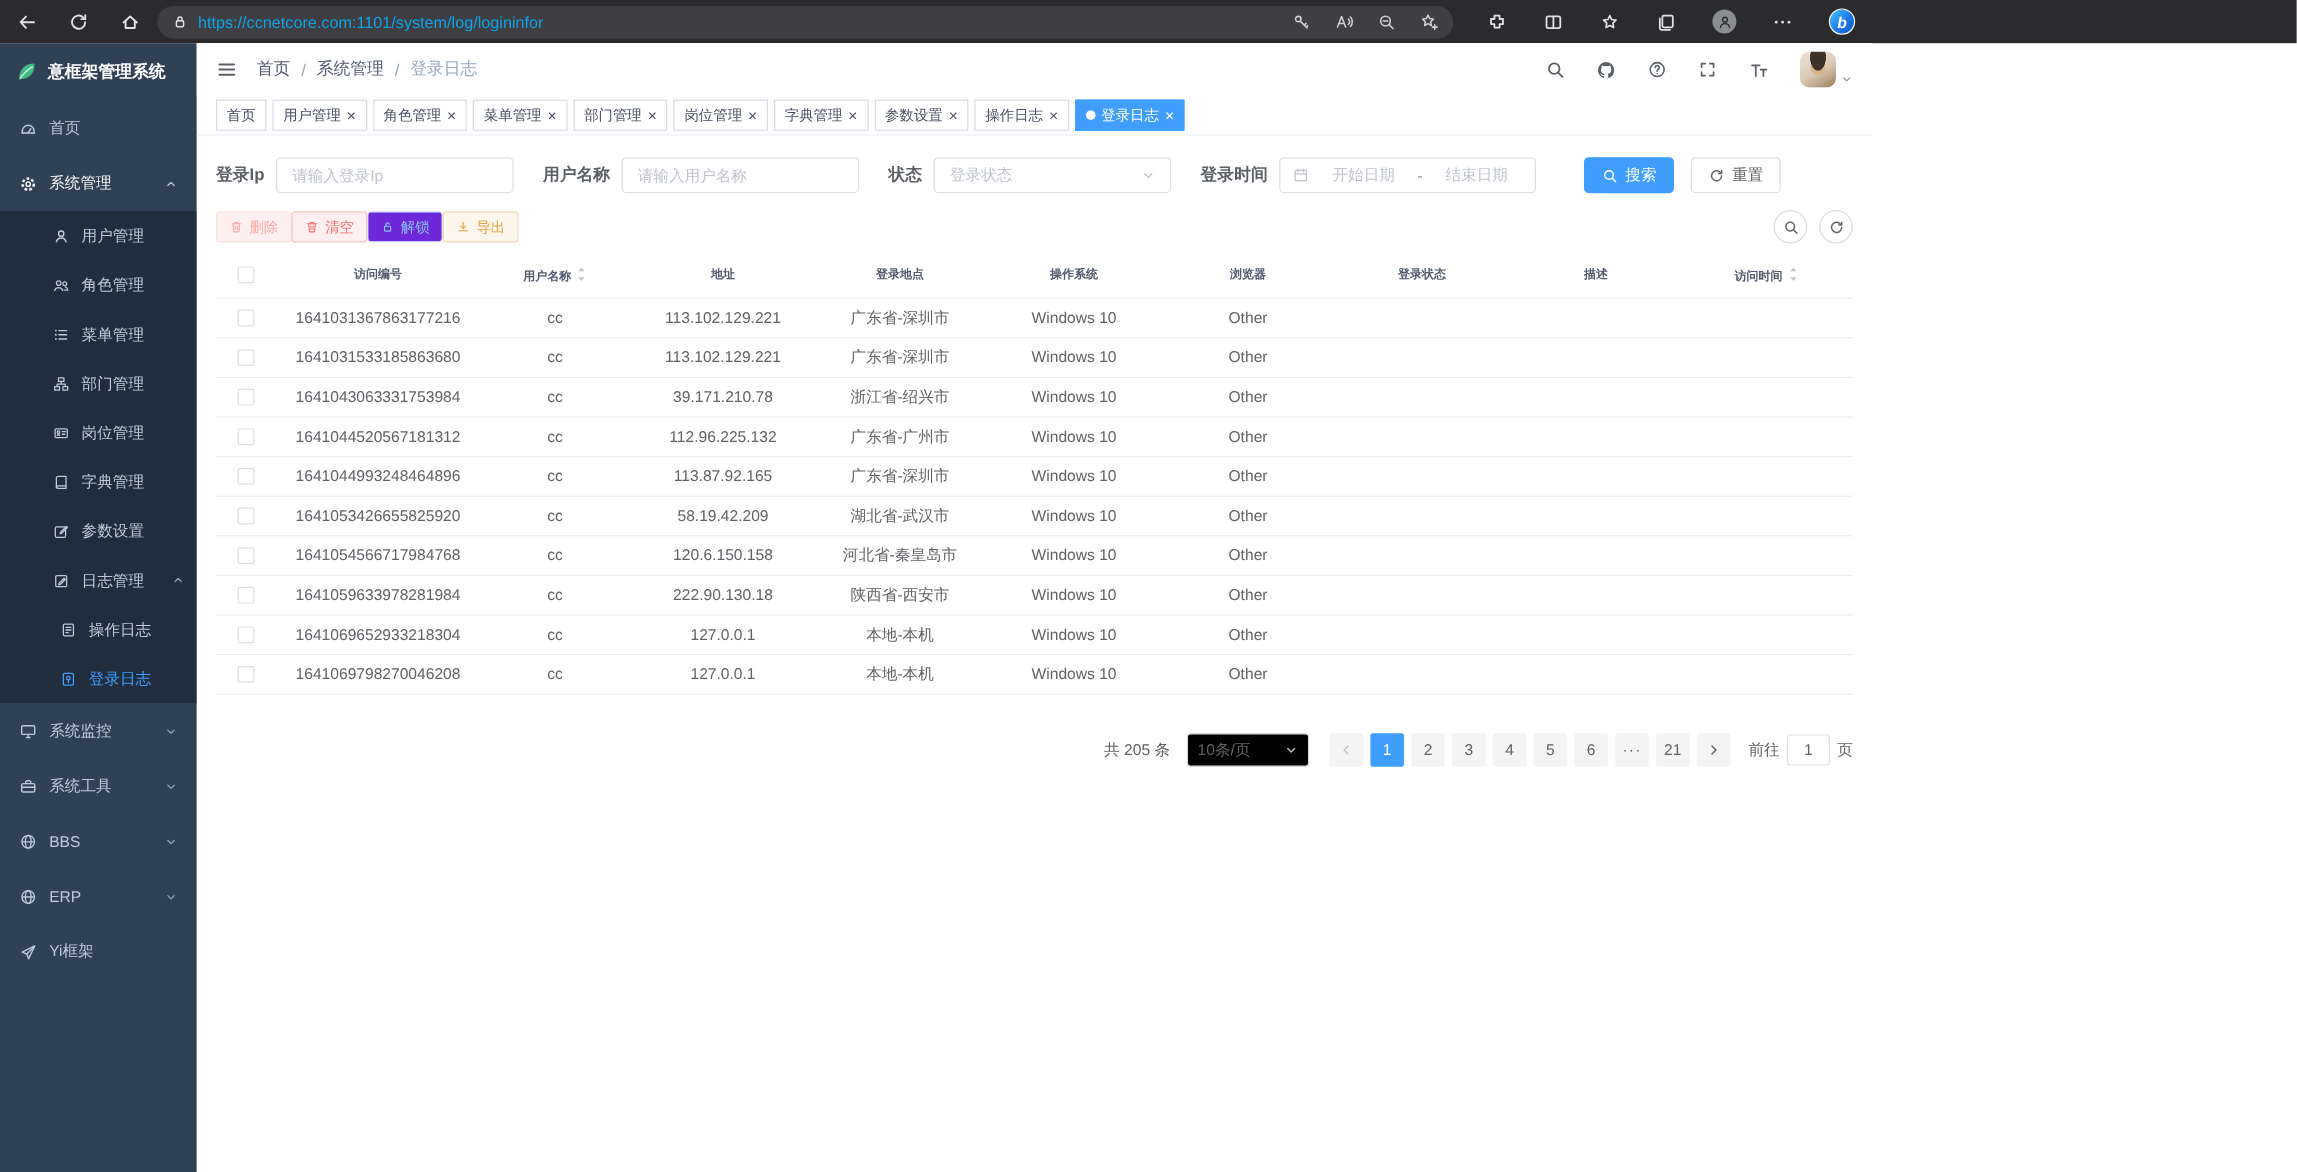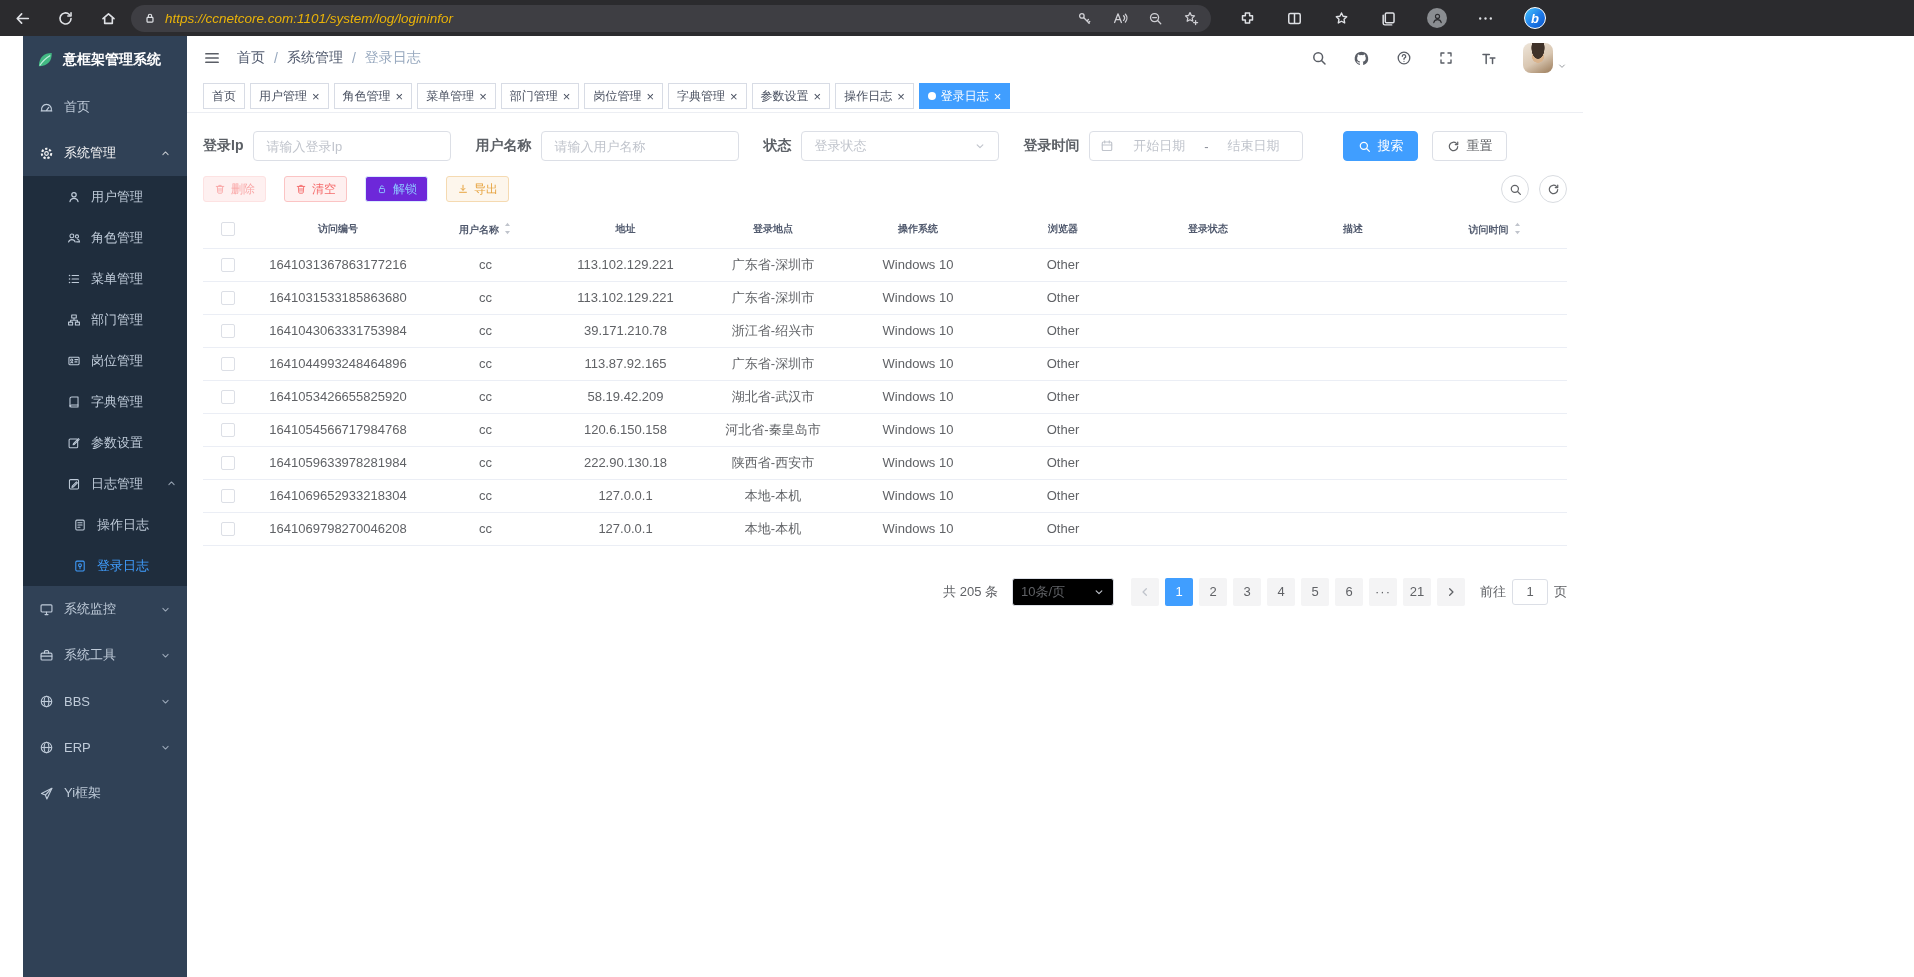--- a/index.html
+++ b/index.html
@@ -21,36 +21,36 @@
   .chrome {
     height: 36px; background: #2b2b2e; display: flex; align-items: center;
     padding: 0 14px; color: #dfe1e5;
   }
   .chrome-left { display: flex; align-items: center; gap: 26px; }
   .chrome-btn { display: inline-flex; color: #dfe1e5; background: none; border: none; }
   .addr {
     margin-left: 14px; width: 1080px; height: 27px; border-radius: 14px;
     background: #3e3e43; display: flex; align-items: center; padding: 0 12px; gap: 8px;
   }
-  .addr .url { flex: 1; font-size: 13.5px; color: #eab308; white-space: nowrap; overflow: hidden; font-style: italic; }
+  .addr .url { flex: 1; font-size: 13.5px; color: #0ea5e9; white-space: nowrap; overflow: hidden; }
   .addr-icons { display: flex; align-items: center; gap: 20px; color: #cfcfd4; }
   .chrome-right { margin-left: 28px; display: flex; align-items: center; gap: 30px; color: #dfe1e5; }
   .bing {
     width: 22px; height: 22px; border-radius: 50%;
     background: linear-gradient(135deg, #45c8ff 0%, #1e7ae8 55%, #0b56c9 100%);
     color: #fff; font-style: italic; font-weight: bold; font-size: 13px;
     display: flex; align-items: center; justify-content: center; border: 1px solid #fff;
   }
   .chrome-avatar {
     width: 20px; height: 20px; border-radius: 50%; background: #8a8d91;
     display: flex; align-items: center; justify-content: center; color: #2b2b2e;
   }
 
   
-  .app { display: flex; height: 941px; padding-left: 23px; }
+  .app { display: flex; height: 941px; }
 
   
   .sidebar { width: 164px; flex: none; background: #304156; color: #bfcbd9; font-size: 13px; overflow: hidden; }
   .logo { height: 48px; display: flex; align-items: center; gap: 8px; padding: 0 12px; color: #fff; font-weight: bold; font-size: 14px; }
   .m1 { height: 46px; display: flex; align-items: center; gap: 10px; padding: 0 16px; cursor: pointer; }
   .m2 { height: 41px; display: flex; align-items: center; gap: 10px; padding: 0 10px 0 44px; cursor: pointer; }
   .m3 { height: 41px; display: flex; align-items: center; gap: 10px; padding: 0 10px 0 50px; cursor: pointer; }
   .sub { background: #1f2d3d; }
   .chev { margin-left: auto; opacity: .75; }
   .m1.parent-active { color: #f4f4f5; }
@@ -106,21 +106,21 @@
   .daterange { width: 214px; display: flex; align-items: center; gap: 6px; padding: 0 10px; color: #c0c4cc; cursor: pointer; }
   .daterange .d { flex: 1; text-align: center; white-space: nowrap; }
   .daterange .sep { color: #8a8f99; }
   .btn { height: 30px; border-radius: 4px; font-size: 13px; display: inline-flex; align-items: center; gap: 6px; padding: 0 14px; border: 1px solid transparent; }
   .btn-primary { background: #409eff; border-color: #409eff; color: #fff; margin-left: 16px; }
   .btn-plain { background: #fff; border-color: #dcdfe6; color: #606266; margin-left: 14px; }
 
   .toolbar { display: flex; align-items: center; margin-top: 14px; }
   .mini {
     height: 26px; padding: 0 10px; border-radius: 3px; font-size: 12px;
-    display: inline-flex; align-items: center; gap: 5px; border: 1px solid; margin-right: 18px; background: #fff;
+    display: inline-flex; align-items: center; gap: 5px; border: 1px solid; background: #fff;
   }
   .mini-danger-dis { background: #fef0f0; border-color: #fde2e2; color: #f9a7a7; cursor: not-allowed; }
   .mini-danger    { background: #fef0f0; border-color: #fbc4c4; color: #f56c6c; }
   .mini-primary-dis { background: #6d28d9; border-color: #d9ecff; color: #8cc5ff; cursor: not-allowed; }
   .mini-warning   { background: #fdf6ec; border-color: #f5dab1; color: #e6a23c; }
   .toolbar-right { margin-left: auto; display: flex; align-items: center; gap: 10px; }
   .circ {
     width: 28px; height: 28px; border-radius: 50%; border: 1px solid #d9dce1; background: #fff;
     color: #606266; display: inline-flex; align-items: center; justify-content: center;
   }
@@ -785,20 +785,32 @@
     <td>39.171.210.78</td>
     <td>浙江省-绍兴市</td>
     <td>Windows 10</td>
     <td>Other</td>
     <td></td>
     <td></td>
     <td></td>
   </tr>
               <tr>
     <td><span class="cb"></span></td>
+    <td>1641044520567181312</td>
+    <td>cc</td>
+    <td>112.96.225.132</td>
+    <td>广东省-广州市</td>
+    <td>Windows 10</td>
+    <td>Other</td>
+    <td></td>
+    <td></td>
+    <td></td>
+  </tr>
+              <tr>
+    <td><span class="cb"></span></td>
     <td>1641044993248464896</td>
     <td>cc</td>
     <td>113.87.92.165</td>
     <td>广东省-深圳市</td>
     <td>Windows 10</td>
     <td>Other</td>
     <td></td>
     <td></td>
     <td></td>
   </tr>

